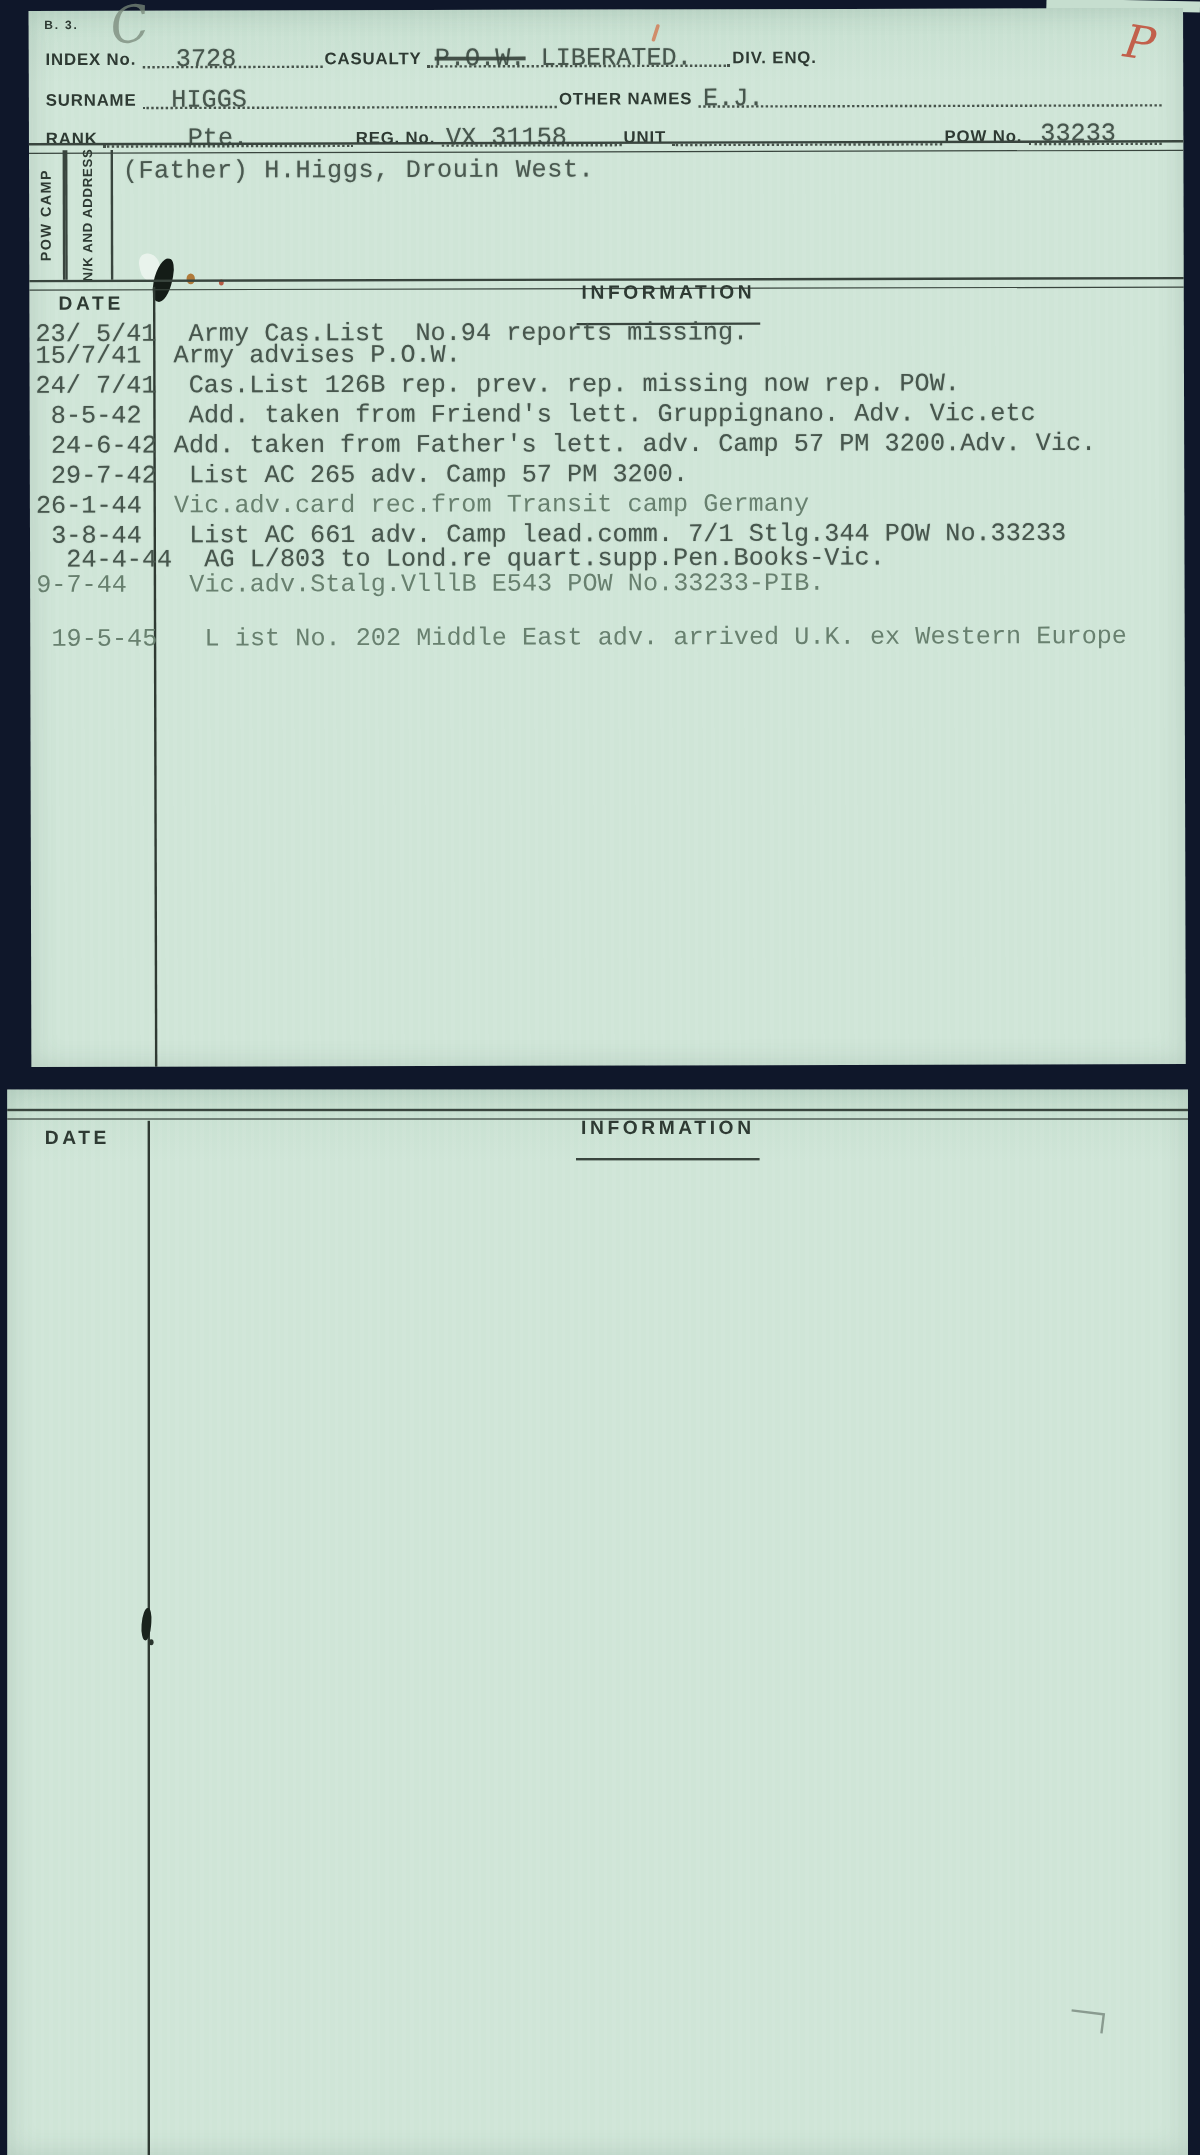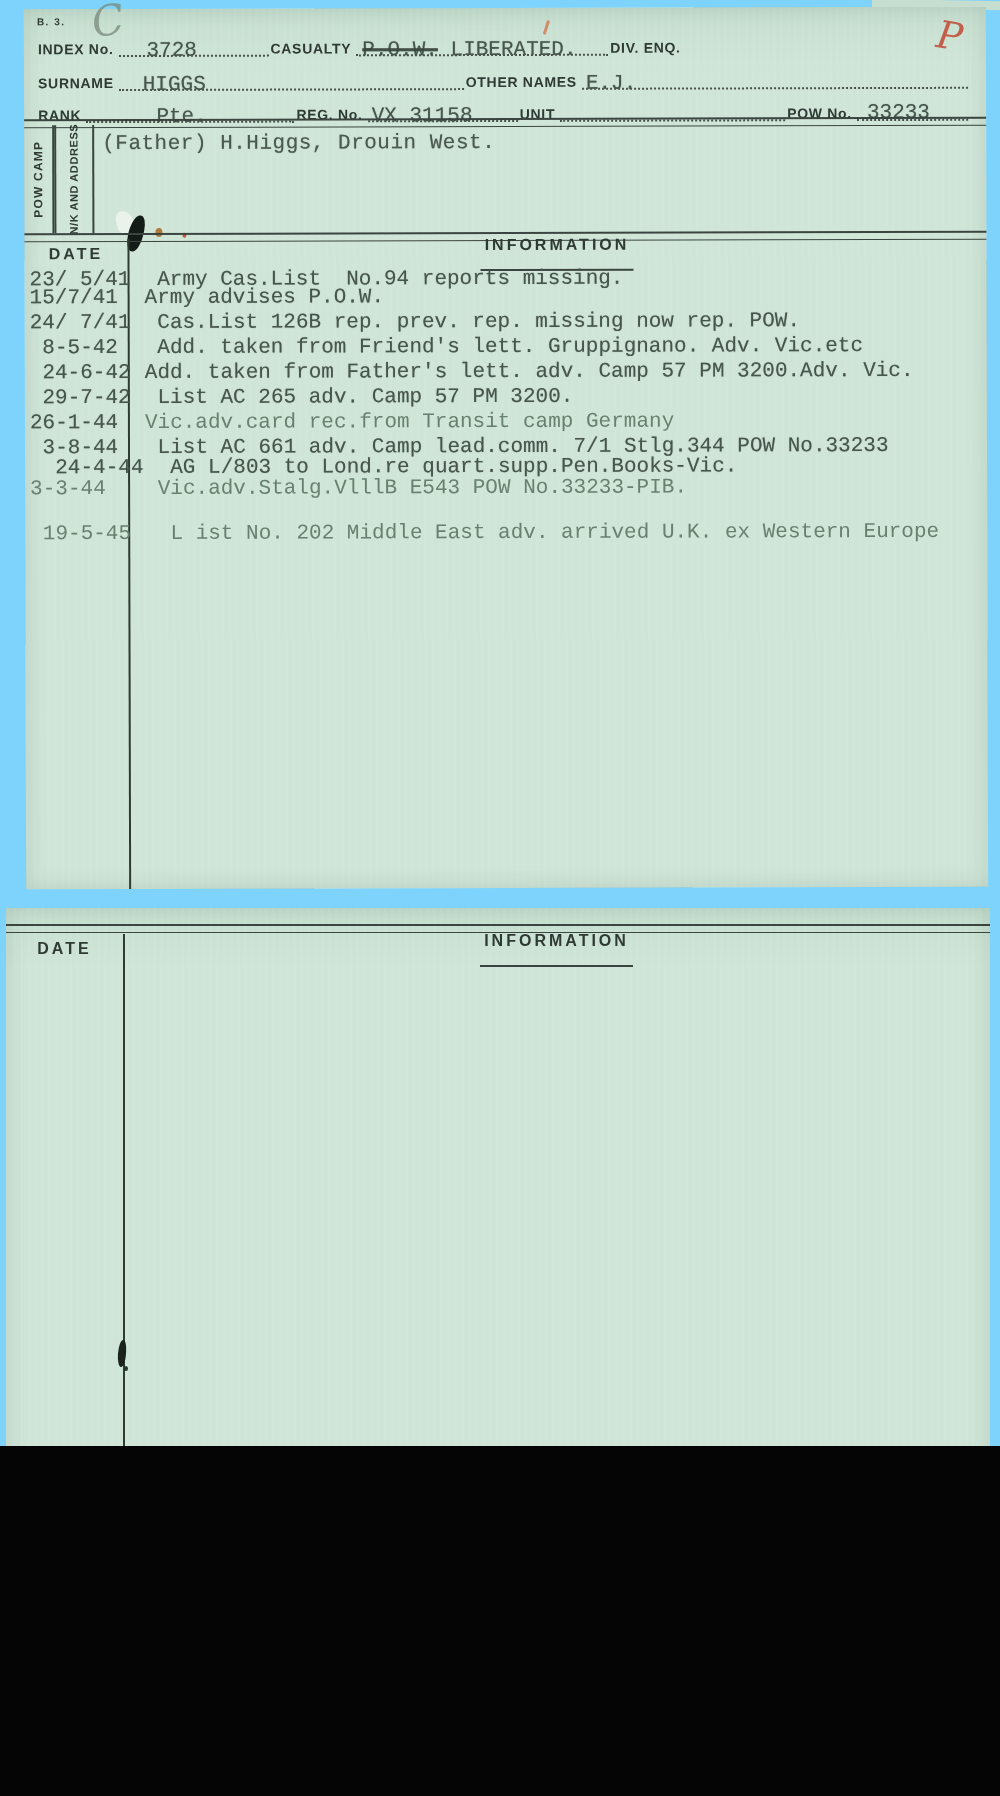--- a/index.html
+++ b/index.html
@@ -1,16 +1,16 @@
 <!DOCTYPE html>
 <html><head>
 <meta charset="utf-8">
 <style>
   html,body{margin:0;padding:0;background:#050505;}
-  .stage{position:relative;width:1000px;height:1446px;background:#7dd3fc;overflow:hidden;
+  .stage{position:relative;width:1000px;height:1796px;background:#0f172a;overflow:hidden;
          font-family:"Liberation Sans",sans-serif;}
   .card{position:absolute;background:#cfe5d7;
         background-image:
           repeating-linear-gradient(90deg, rgba(255,255,255,.05) 0 3px, rgba(0,0,0,0) 3px 7px),
           linear-gradient(180deg, rgba(185,215,198,.45), rgba(0,0,0,0) 60px);
         box-shadow:inset 0 0 22px rgba(60,90,75,.18);}
   .card1{left:25px;top:8px;width:962px;height:880px;transform:rotate(-.15deg);}
   .card2{left:6px;top:908px;width:984px;height:888px;}
   .sliver{position:absolute;left:872px;top:0;width:128px;height:9px;background:#c6decf;transform:rotate(1.2deg);}
 
@@ -194,21 +194,21 @@
         </div>
         <div class="erow">
           <span class="ecell edate"> 3-8-44</span>
           <span class="ecell einfo"> List AC 661 adv. Camp lead.comm. 7/1 Stlg.344 POW No.33233</span>
         </div>
         <div class="erow">
           <span class="ecell edate">  24-4-44</span>
           <span class="ecell einfo">  AG L/803 to Lond.re quart.supp.Pen.Books-Vic.</span>
         </div>
         <div class="erow">
-          <span class="ecell edate">3-3-44</span>
+          <span class="ecell edate">9-7-44</span>
           <span class="ecell einfo"> Vic.adv.Stalg.VlllB E543 POW No.33233-PIB.</span>
         </div>
         <div class="erow">
           <span class="ecell edate"> 19-5-45</span>
           <span class="ecell einfo">  L ist No. 202 Middle East adv. arrived U.K. ex Western Europe</span>
         </div>
       </div>
   </div>
 
   <div class="card card2">

